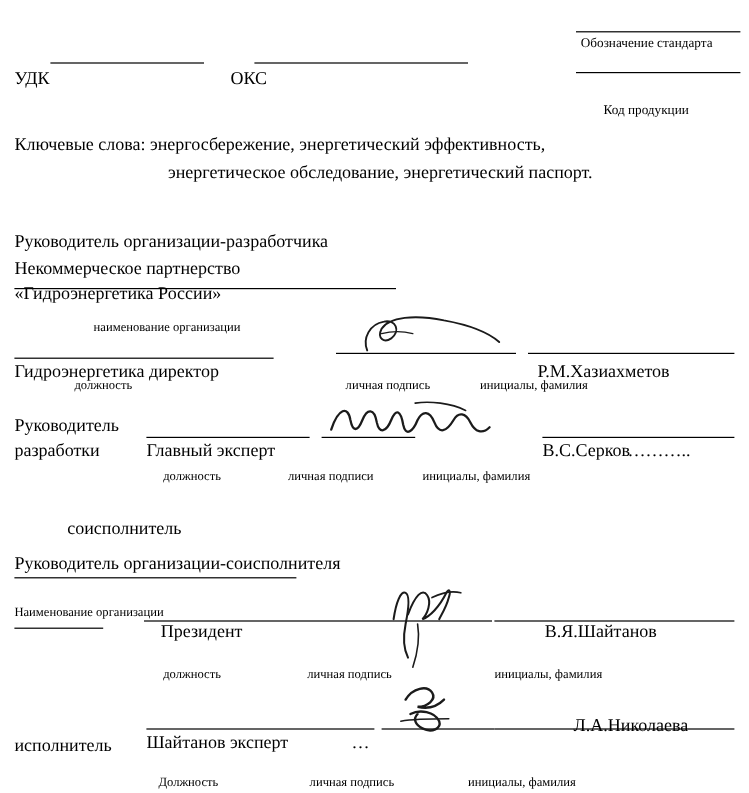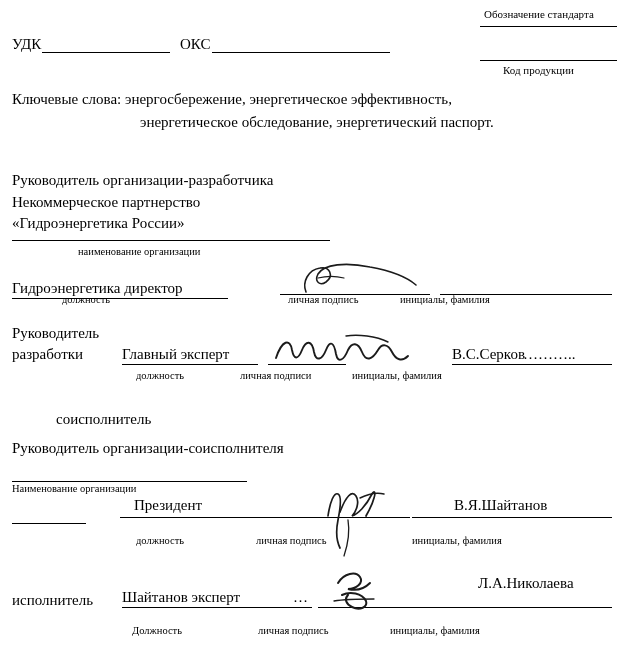--- a/index.html
+++ b/index.html
@@ -16,20 +16,21 @@
     overflow: hidden;
   }
   .page {
     position: relative;
     width: 624px;
     height: 661px;
   }
   .abs {
     position: absolute;
     white-space: nowrap;
+    margin-top: 22px;
   }
   .small {
     font-size: 11px;
   }
   .tiny {
     font-size: 10.5px;
   }
   .body-text {
     font-size: 15px;
   }
@@ -46,42 +47,43 @@
 </head>
 <body>
 
 <div class="page">
 
   <div class="abs small" style="left:484px; top:8px;">Обозначение стандарта</div>
   <div class="rule" style="left:480px; top:26px; width:137px;"></div>
 
   <div class="abs body-text" style="left:12px; top:36px;">УДК</div>
   <div class="rule" style="left:42px; top:52px; width:128px;"></div>
-  <div class="abs body-text" style="left:180px; top:36px;">ОКС</div>
+  <div class="abs body-text" style="left:192px; top:36px;">ОКС</div>
   <div class="rule" style="left:212px; top:52px; width:178px;"></div>
 
   <div class="rule" style="left:480px; top:60px; width:137px;"></div>
   <div class="abs small" style="left:503px; top:64px;">Код продукции</div>
 
-  <div class="abs body-text" style="left:12px; top:91px;">Ключевые слова: энергосбережение, энергетическое эффективность,</div>
+  <div class="abs body-text" style="left:12px; top:91px;">Ключевые слова: энергосбережение, энергетический эффективность,</div>
   <div class="abs body-text" style="left:140px; top:114px;">энергетическое обследование, энергетический паспорт.</div>
 
   <div class="abs body-text" style="left:12px; top:172px;">Руководитель организации-разработчика</div>
   <div class="abs body-text" style="left:12px; top:194px;">Некоммерческое партнерство</div>
   <div class="abs body-text" style="left:12px; top:215px;">«Гидроэнергетика России»</div>
   <div class="rule" style="left:12px; top:240px; width:318px;"></div>
   <div class="abs tiny" style="left:78px; top:246px;">наименование организации</div>
 
   <div class="abs body-text" style="left:12px; top:280px;">Гидроэнергетика директор</div>
   <div class="rule" style="left:12px; top:298px; width:216px;"></div>
   <div class="abs tiny" style="left:62px; top:294px;">должность</div>
 
   <div class="rule" style="left:280px; top:294px; width:150px;"></div>
   <div class="abs tiny" style="left:288px; top:294px;">личная подпись</div>
 
+  <div class="abs body-text" style="left:448px; top:280px;">Р.М.Хазиахметов</div>
   <div class="rule" style="left:440px; top:294px; width:172px;"></div>
   <div class="abs tiny" style="left:400px; top:294px;">инициалы, фамилия</div>
 
   <svg class="sig-svg" style="left:300px; top:258px;" width="120" height="42" viewBox="0 0 120 42">
     <path d="M6 34 C 2 24, 8 12, 20 10 C 30 8, 34 18, 26 24 C 20 28, 14 24, 18 16 C 24 6, 46 4, 70 9 C 92 13, 108 20, 116 27" fill="none" stroke="#1b1b1b" stroke-width="1.6" stroke-linecap="round"></path>
     <path d="M18 20 C 26 18, 36 18, 44 20" fill="none" stroke="#1b1b1b" stroke-width="1.2" stroke-linecap="round"></path>
   </svg>
 
   <div class="abs body-text" style="left:12px; top:325px;">Руководитель</div>
   <div class="abs body-text" style="left:12px; top:346px;">разработки</div>

